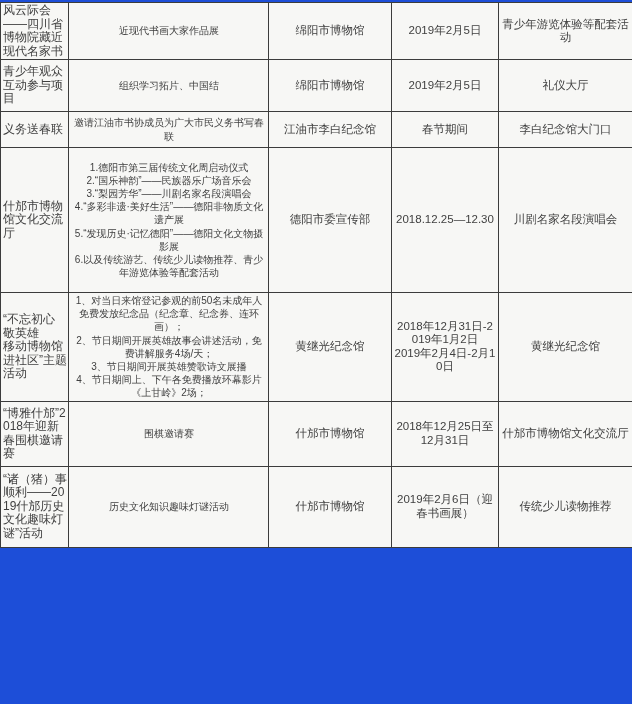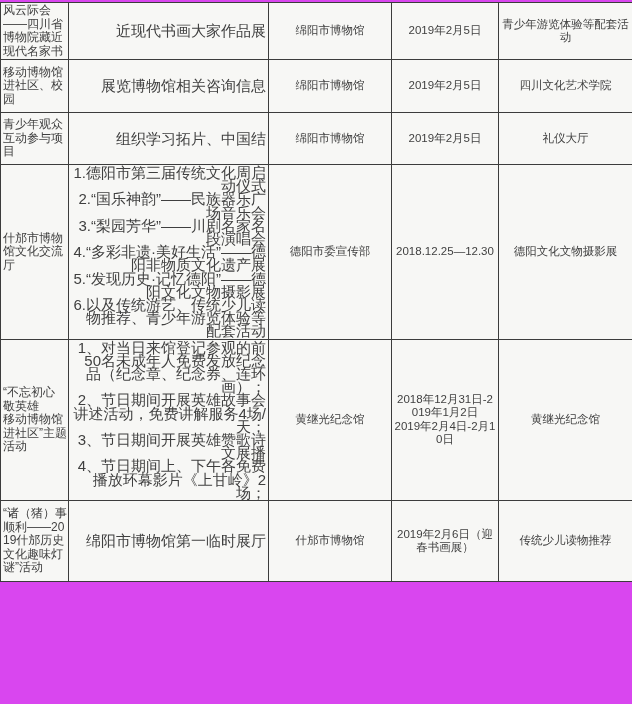--- a/index.html
+++ b/index.html
@@ -1,20 +1,20 @@
 <!DOCTYPE html>
 <html><head>
 <meta charset="utf-8">
 <style>
   html,body{margin:0;padding:0;}
   .page{
     position:relative;
     width:632px;height:704px;
     overflow:hidden;
-    background:#d946ef;
+    background:#1d4ed8;
     font-family:"Liberation Sans",sans-serif;
   }
   table.events{
     position:absolute;top:2px;left:0;
     border-collapse:collapse;table-layout:fixed;
     width:632px;
     background:#f7f7f5;
     color:#3f3f3f;
   }
   td{
@@ -23,22 +23,22 @@
     overflow:hidden;
     padding:0 2px;
     word-break:break-all;
   }
   td.c-name{
     font-size:12px;line-height:13.5px;
     text-align:left;white-space:pre-line;
     padding:1px 1px 1px 2px;
   }
   td.c-content{
-    font-size:15px;line-height:13.2px;
-    text-align:right;white-space:pre-line;
+    font-size:10px;line-height:13.2px;
+    text-align:center;white-space:pre-line;
     padding:1px 2px 1px 3px;
   }
   td.c-org,td.c-time,td.c-loc{
     font-size:11.5px;line-height:13.5px;
     text-align:center;white-space:pre-line;
     padding:1px 2px;
   }
 </style>
 </head>
 <body>
@@ -53,61 +53,68 @@
         <col style="width:134px">
     </colgroup>
     <tbody>
       <tr style="height:55px">
         <td class="c-name">风云际会——四川省博物院藏近现代名家书</td>
         <td class="c-content">近现代书画大家作品展</td>
         <td class="c-org">绵阳市博物馆</td>
         <td class="c-time">2019年2月5日</td>
         <td class="c-loc">青少年游览体验等配套活动</td>
       </tr>
-      <tr style="height:53px">
-        <td class="c-name">移动博物馆进社区、校园</td>
-        <td class="c-content">展览博物馆相关咨询信息</td>
-        <td class="c-org">绵阳市博物馆</td>
-        <td class="c-time">2019年2月5日</td>
-        <td class="c-loc">四川文化艺术学院</td>
-      </tr>
       <tr style="height:52px">
         <td class="c-name">青少年观众互动参与项目</td>
         <td class="c-content">组织学习拓片、中国结</td>
         <td class="c-org">绵阳市博物馆</td>
         <td class="c-time">2019年2月5日</td>
         <td class="c-loc">礼仪大厅</td>
+      </tr>
+      <tr style="height:36px">
+        <td class="c-name">义务送春联</td>
+        <td class="c-content">邀请江油市书协成员为广大市民义务书写春联</td>
+        <td class="c-org">江油市李白纪念馆</td>
+        <td class="c-time">春节期间</td>
+        <td class="c-loc">李白纪念馆大门口</td>
       </tr>
       <tr style="height:145px">
         <td class="c-name">什邡市博物馆文化交流厅</td>
         <td class="c-content">1.德阳市第三届传统文化周启动仪式
 2.“国乐神韵”——民族器乐广场音乐会
 3.“梨园芳华”——川剧名家名段演唱会
 4.“多彩非遗·美好生活”——德阳非物质文化遗产展
 5.“发现历史·记忆德阳”——德阳文化文物摄影展
 6.以及传统游艺、传统少儿读物推荐、青少年游览体验等配套活动</td>
         <td class="c-org">德阳市委宣传部</td>
         <td class="c-time">2018.12.25—12.30</td>
-        <td class="c-loc">德阳文化文物摄影展</td>
+        <td class="c-loc">川剧名家名段演唱会</td>
       </tr>
       <tr style="height:108px">
         <td class="c-name">“不忘初心
 敬英雄
 移动博物馆进社区”主题活动</td>
         <td class="c-content">1、对当日来馆登记参观的前50名未成年人免费发放纪念品（纪念章、纪念券、连环画）；
 2、节日期间开展英雄故事会讲述活动，免费讲解服务4场/天；
 3、节日期间开展英雄赞歌诗文展播
 4、节日期间上、下午各免费播放环幕影片《上甘岭》2场；</td>
         <td class="c-org">黄继光纪念馆</td>
         <td class="c-time">2018年12月31日-2019年1月2日
 2019年2月4日-2月10日</td>
         <td class="c-loc">黄继光纪念馆</td>
       </tr>
+      <tr style="height:65px">
+        <td class="c-name">“博雅什邡”2018年迎新春围棋邀请赛</td>
+        <td class="c-content">围棋邀请赛</td>
+        <td class="c-org">什邡市博物馆</td>
+        <td class="c-time">2018年12月25日至12月31日</td>
+        <td class="c-loc">什邡市博物馆文化交流厅</td>
+      </tr>
       <tr style="height:81px">
         <td class="c-name">“诸（猪）事顺利——2019什邡历史文化趣味灯谜”活动</td>
-        <td class="c-content">绵阳市博物馆第一临时展厅</td>
+        <td class="c-content">历史文化知识趣味灯谜活动</td>
         <td class="c-org">什邡市博物馆</td>
         <td class="c-time">2019年2月6日（迎春书画展）</td>
         <td class="c-loc">传统少儿读物推荐</td>
       </tr>
     </tbody>
   </table>
 </div>
 
 </body></html>

